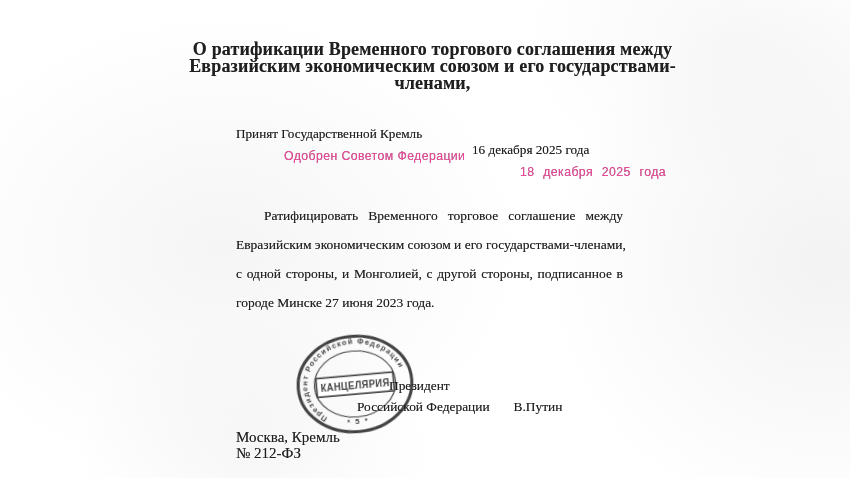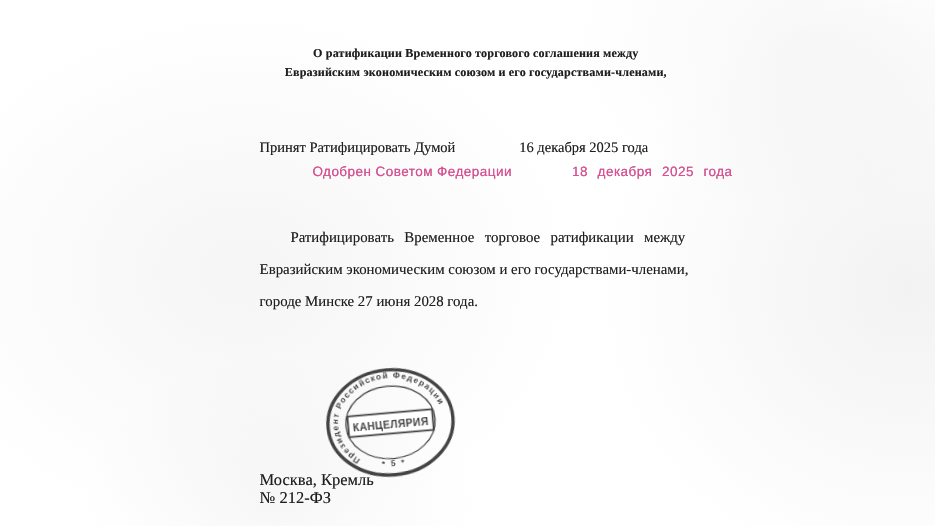--- a/index.html
+++ b/index.html
@@ -16,25 +16,25 @@
   }
   .page {
     position: relative; width: 850px; height: 478px;
     filter: blur(0.3px);
   }
   .txt { text-shadow: 0 0 0.6px rgba(35,35,35,0.55); }
 
   .title {
     position: absolute; left: 180px; top: 41px; width: 505px;
     text-align: center; font-weight: bold;
-    font-size: 11px; line-height: 16.9px; letter-spacing: 0.15px;
+    font-size: 18px; line-height: 16.9px; letter-spacing: 0.15px;
   }
 
   .adopt-row { position: absolute; left: 236px; width: 400px; height: 16px; }
-  .adopt-row .date { position: absolute; left: 236px; top: 0; white-space: nowrap; }
+  .adopt-row .date { position: absolute; left: 236px; top: 16px; white-space: nowrap; }
   .row-serif { top: 126px; font-size: 13.2px; }
   .row-sans {
     top: 149px;
     font-family: "Liberation Sans", sans-serif;
     font-size: 12.3px; color: #ec4899; letter-spacing: 0.4px; margin-left: 48px;
   }
   .row-sans .date { word-spacing: 5px; }
 
   .body-par {
     position: absolute; left: 236px; top: 201px; width: 387px;
@@ -64,48 +64,55 @@
 <body>
 
 <div class="page">
 
   <div class="title txt">
     <div>О ратификации Временного торгового соглашения между</div>
     <div>Евразийским экономическим союзом и его государствами-членами,</div>
   </div>
 
   <div class="adopt-row row-serif txt">
-    <span>Принят Ратифицировать Думой</span>
+    <span>Принят Государственной Кремль</span>
     <span class="date">16 декабря 2025 года</span>
   </div>
 
   <div class="adopt-row row-sans txt">
     <span>Одобрен Советом Федерации</span>
     <span class="date">18 декабря 2025 года</span>
   </div>
 
   <div class="body-par txt">
-    <div class="body-line indent">Ратифицировать Временное торговое ратификации между</div>
+    <div class="body-line indent">Ратифицировать Временного торговое соглашение между</div>
     <div class="body-line">Евразийским экономическим союзом и его государствами-членами,</div>
-    <div class="body-line last">городе Минске 27 июня 2028 года.</div>
+    <div class="body-line">с одной стороны, и Монголией, с другой стороны,  подписанное в</div>
+    <div class="body-line last">городе Минске 27 июня 2023 года.</div>
   </div>
 
   <svg class="stamp" viewBox="0 0 122 102" xmlns="http://www.w3.org/2000/svg">
     <ellipse cx="61" cy="51" rx="56" ry="47" fill="none" stroke="#343434" stroke-width="3"></ellipse>
     <ellipse cx="61" cy="51" rx="40" ry="32.5" fill="none" stroke="#343434" stroke-width="1.1"></ellipse>
     <defs>
       <path id="ringPath" d="M 32.1 82.1 A 47 39.5 0 1 1 89.9 82.1" fill="none"></path>
     </defs>
     <text font-family="Liberation Sans, sans-serif" font-size="7.4" font-weight="bold" fill="#343434" letter-spacing="1.1">
       <textPath href="#ringPath" startOffset="1">Президент Российской Федерации</textPath>
     </text>
     <rect x="23" y="42.5" width="76" height="18.5" fill="#ffffff" stroke="#343434" stroke-width="1.6"></rect>
     <text x="61" y="56" text-anchor="middle" font-family="Liberation Sans, sans-serif" font-size="10.5" font-weight="bold" fill="#343434" letter-spacing="0.4" textLength="68" lengthAdjust="spacingAndGlyphs">КАНЦЕЛЯРИЯ</text>
     <text x="61" y="90" text-anchor="middle" font-family="Liberation Sans, sans-serif" font-size="7.5" font-weight="bold" fill="#343434" letter-spacing="1.5">* 5 *</text>
   </svg>
 
+  <div class="signature txt">
+    <div class="sig-line1">Президент</div>
+    <div class="sig-line2">
+      <span>Российской Федерации</span><span class="sig-name">В.Путин</span>
+    </div>
+  </div>
 
   <div class="footer txt">
     <div>Москва, Кремль</div>
     <div>№ 212-ФЗ</div>
   </div>
 
 </div>
 
 </body></html>

